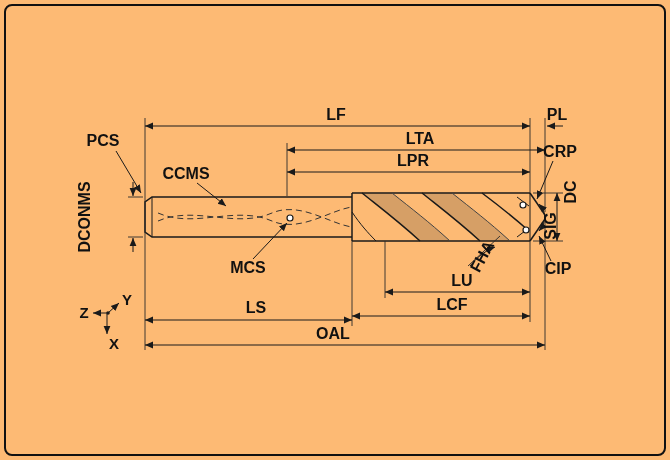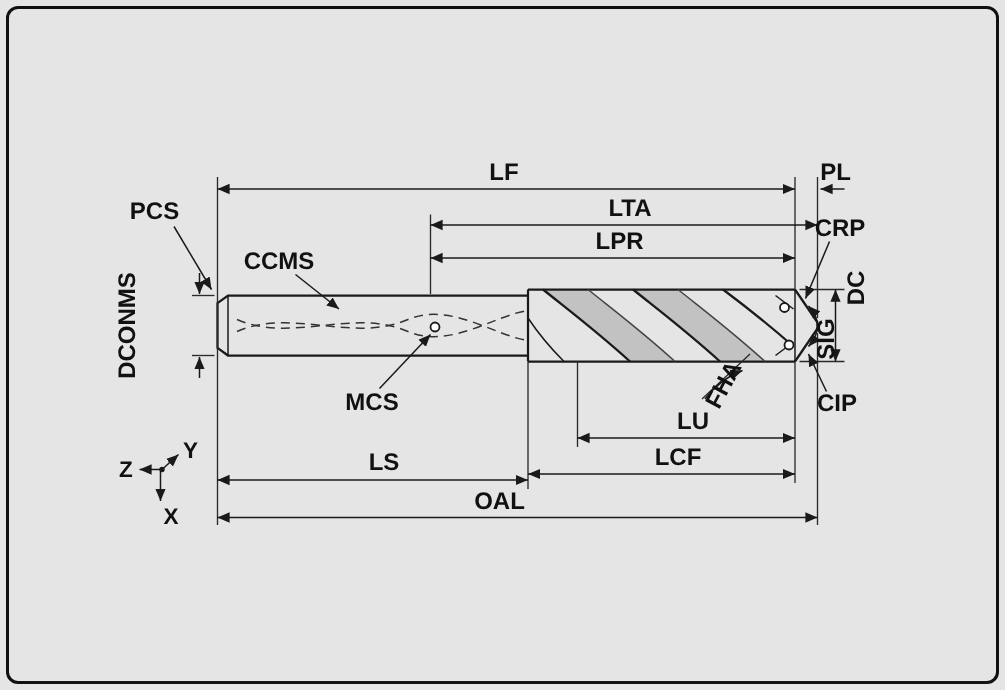--- a/index.html
+++ b/index.html
@@ -1,16 +1,16 @@
 <!DOCTYPE html>
 <html><head>
 <meta charset="utf-8">
 <style>
   html,body{margin:0;padding:0;background:#ffffff;}
-  .canvas{width:670px;height:460px;position:relative;background:#e5e5e5;overflow:hidden;}
+  .canvas{width:670px;height:460px;position:relative;background:#fdba74;overflow:hidden;}
   svg{display:block;}
   text{font-family:"Liberation Sans", sans-serif;font-weight:bold;fill:#111;}
   .dimlabel{font-size:16px;}
   .axislabel{font-size:15px;}
   .outline{stroke:#1a1a1a;stroke-width:1.5;fill:none;}
   .thin{stroke:#1a1a1a;stroke-width:1;fill:none;}
   .ext{stroke:#2a2a2a;stroke-width:0.9;fill:none;}
   .dim{stroke:#1a1a1a;stroke-width:1;fill:none;}
   .dash{stroke:#333;stroke-width:1;fill:none;stroke-dasharray:6 4;}
   .shade{fill:rgba(40,40,40,0.18);stroke:none;}

